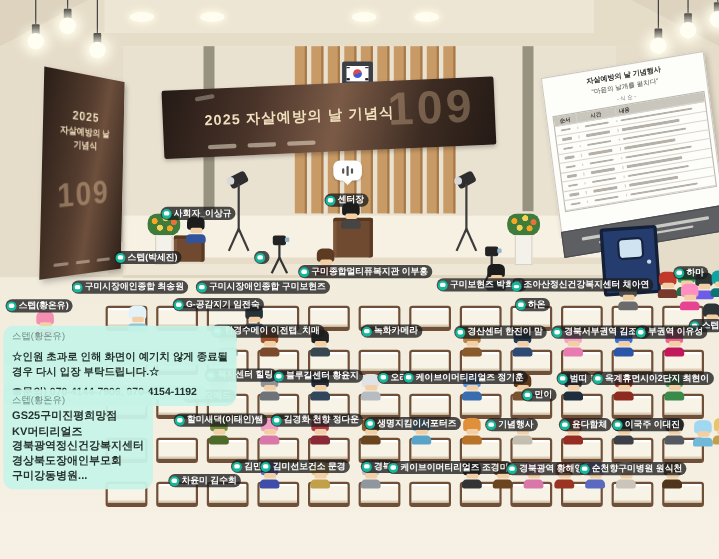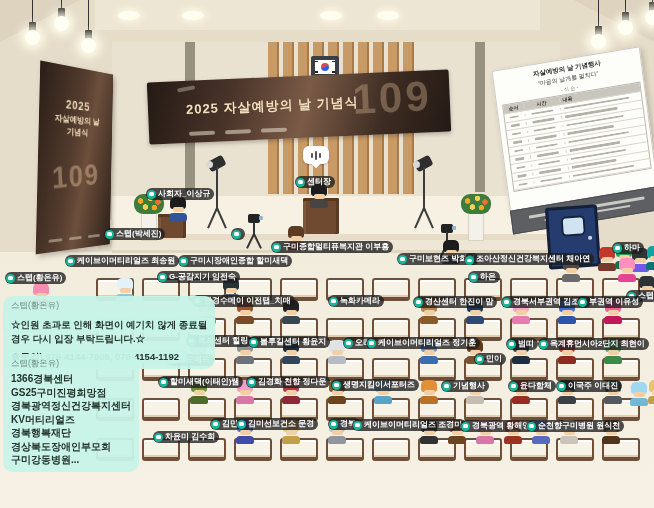--- a/index.html
+++ b/index.html
@@ -770,25 +770,25 @@
       </div>
       <div class="tag" style="left: 231px; top: 228px;">
         <div class="ticon"></div>
       </div>
       <div class="tag" style="left: 271px; top: 241px;">
         <div class="ticon"></div>
         <span>구미종합멀티퓨복지관 이부흥</span>
       </div>
       <div class="tag" style="left: 65px; top: 255px;">
         <div class="ticon"></div>
-        <span>케이브이머티리얼즈 최송원</span>
+        <span>구미시장애인종합 최송원</span>
       </div>
       <div class="tag" style="left: 178px; top: 255px;">
         <div class="ticon"></div>
-        <span>구미시장애인종합 할미새댁</span>
+        <span>구미시장애인종합 구미보현즈</span>
       </div>
       <div class="tag" style="left: 397px; top: 253px;">
         <div class="ticon"></div>
         <span>구미보현즈 박희경</span>
       </div>
       <div class="tag" style="left: 464px; top: 253px; align-items: flex-end;">
         <div class="ticon"></div>
         <span>조아산정신건강복지센터 채아연</span>
       </div>
       <div class="tag" style="left: 612px; top: 242px;">
@@ -915,15 +915,15 @@
         <div class="ticon"></div>
         <span>차윤미 김수희</span>
       </div>
     </div>
 
   <div class="chatbox" id="chat1" style="left:3px;top:296px;">
     <div class="author">스텝(황온유)</div>
   <div class="line wide">☆인원 초과로 인해 화면이 예기치 않게 종료될</div><div class="line">경우 다시 입장 부탁드립니다.☆</div><div class="line wide">☎문의) 070-4144-7906, 070-4154-1192</div></div>
   <div class="chatbox" id="chat2" style="left:3px;top:354px;">
     <div class="author">스텝(황온유)</div>
-  <div class="line">1366경북센터</div><div class="line">GS25구미진평희망점</div><div class="line">경북광역정신건강복지센터</div><div class="line">KV머티리얼즈</div><div class="line">경북행복재단</div><div class="line">경상북도장애인부모회</div><div class="line">구미강동병원...</div></div>
+  <div class="line">GS25구미진평희망점</div><div class="line">KV머티리얼즈</div><div class="line">경북광역정신건강복지센터</div><div class="line">경상북도장애인부모회</div><div class="line">구미강동병원...</div></div>
 
 </div>
 
 </body></html>

